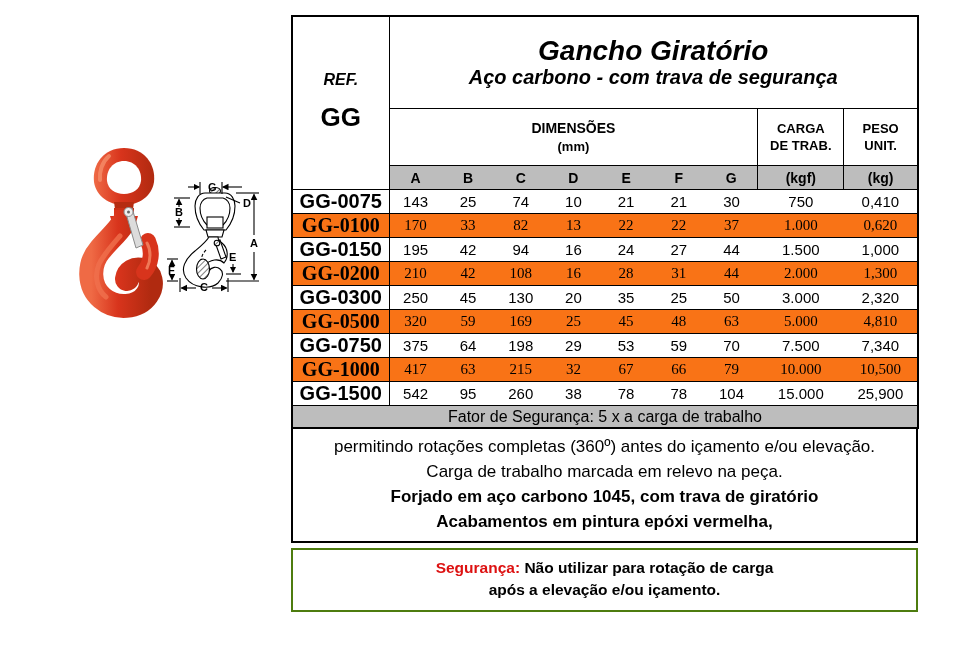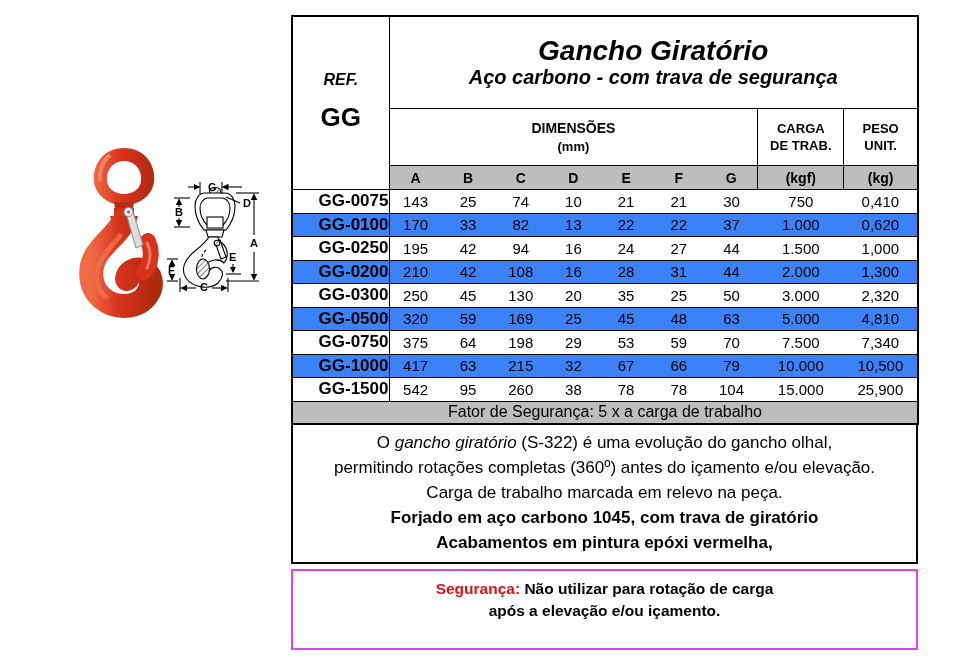--- a/index.html
+++ b/index.html
@@ -45,38 +45,38 @@
   tr.colhead-row td{
     background:#bdbdbd;height:23px;text-align:center;vertical-align:middle;
     font-size:14px;font-weight:bold;
   }
   tr.colhead-row td.kgf-head{border-left:1px solid #000;border-right:1px solid #000;}
 
   tr.data td{
     height:22.5px;border-top:1px solid #000;text-align:center;vertical-align:middle;
     font-size:15px;
   }
-  tr.data td.ref{font-size:17px;font-weight:bold;border-right:1px solid #000;text-align:right;}
-  tr.data.alt td{background:#3b82f6;}
+  tr.data td.ref{font-size:20px;font-weight:bold;border-right:1px solid #000;}
+  tr.data.alt td{background:#f97316;font-family:Liberation Serif, serif;}
 
   tr.factor-row td{
     border-top:1px solid #000;background:#bdbdbd;height:21px;
     text-align:center;vertical-align:middle;font-size:16px;
   }
 
   .desc-box{
     border:2px solid #000;margin-top:-2px;background:#fff;
     text-align:center;padding:5px 2px 7px;
   }
   .desc-box p{margin:0;font-size:17px;line-height:25px;}
   .desc-box p.bold{font-weight:bold;}
 
   .safety-box{
-    border:2px solid #d946ef;margin-top:5px;background:#fff;
-    text-align:center;padding:7px 2px 26px;
+    border:2px solid #4d7c0f;margin-top:5px;background:#fff;
+    text-align:center;padding:7px 2px 9px;
   }
   .safety-box p{margin:0;font-size:15.5px;line-height:22px;font-weight:bold;}
   .safety-label{color:#dd1111;}
 
   
   .dim-label{font:bold 11px "Liberation Sans",sans-serif;fill:#000;}
 </style>
 </head>
 <body>
 
@@ -264,21 +264,21 @@
           <td>33</td>
           <td>82</td>
           <td>13</td>
           <td>22</td>
           <td>22</td>
           <td>37</td>
           <td>1.000</td>
           <td>0,620</td>
       </tr>
       <tr class="data">
-        <td class="ref">GG-0250</td>
+        <td class="ref">GG-0150</td>
         <td>195</td>
           <td>42</td>
           <td>94</td>
           <td>16</td>
           <td>24</td>
           <td>27</td>
           <td>44</td>
           <td>1.500</td>
           <td>1,000</td>
       </tr>
@@ -355,21 +355,20 @@
           <td>25,900</td>
       </tr>
 
       <tr class="factor-row">
         <td colspan="10">Fator de Segurança: 5 x a carga de trabalho</td>
       </tr>
     </tbody>
   </table>
 
   <div class="desc-box">
-    <p><span>O </span><i>gancho giratório</i><span> (S-322) é uma evolução do gancho olhal,</span></p>
     <p>permitindo rotações completas (360º) antes do içamento e/ou elevação.</p>
     <p>Carga de trabalho marcada em relevo na peça.</p>
     <p class="bold">Forjado em aço carbono 1045, com trava de giratório</p>
     <p class="bold">Acabamentos em pintura epóxi vermelha,</p>
   </div>
 
   <div class="safety-box">
     <p><span class="safety-label">Segurança:</span> <span>Não utilizar para rotação de carga</span></p>
     <p>após a elevação e/ou içamento.</p>
   </div>

